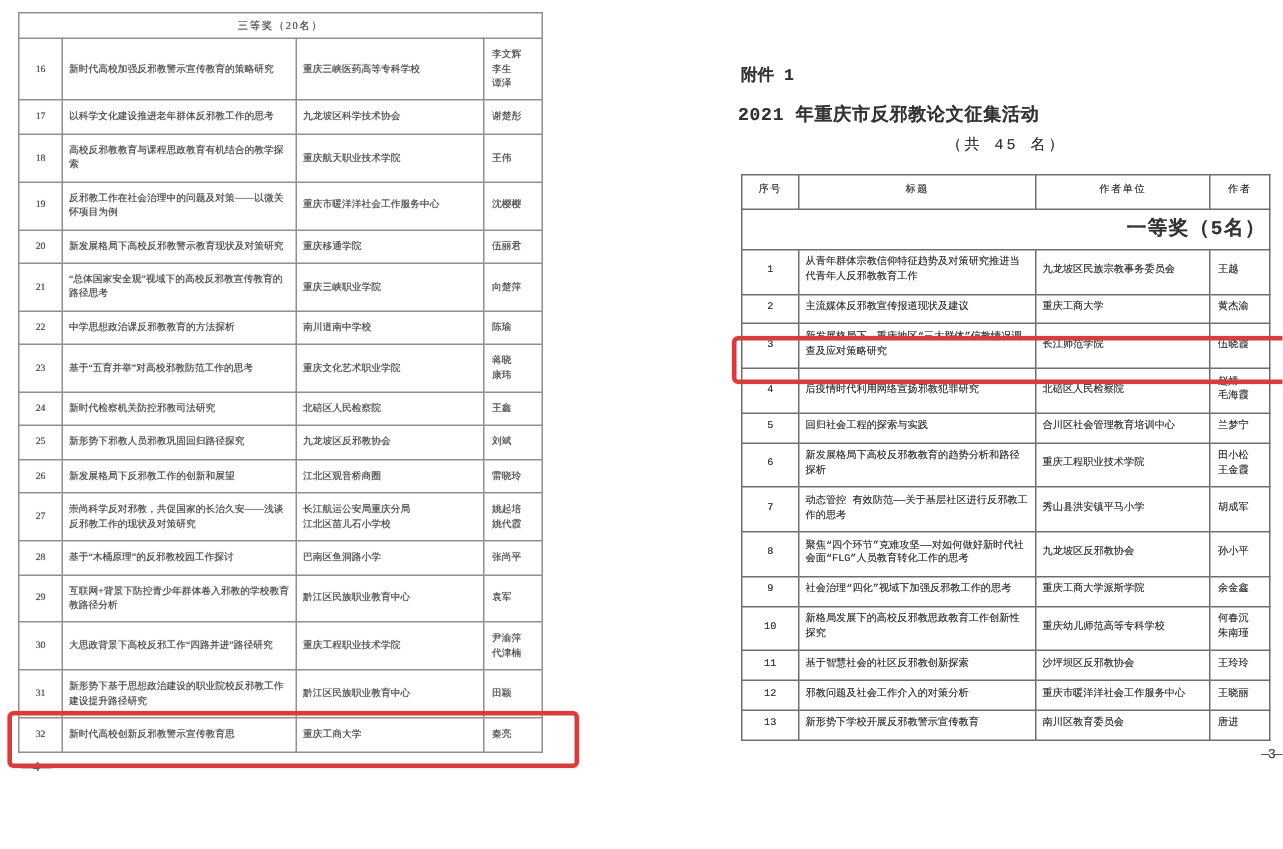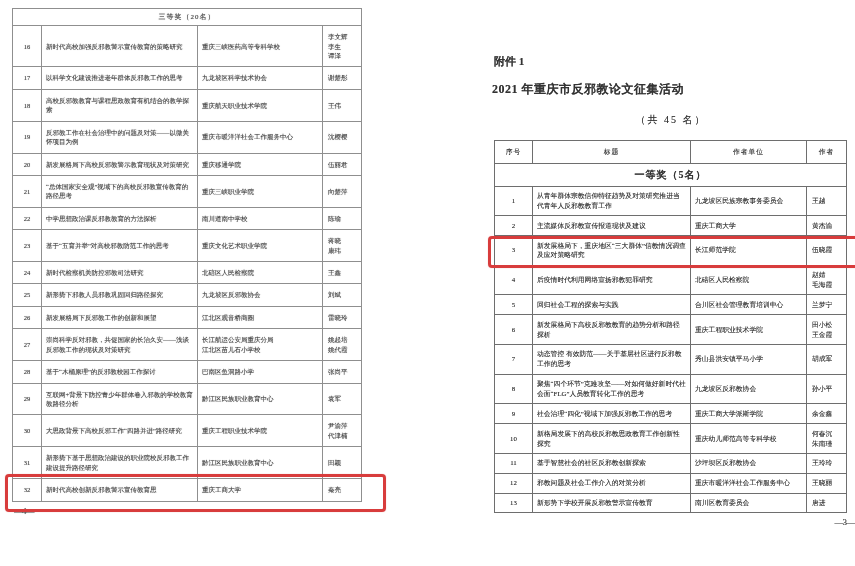--- a/index.html
+++ b/index.html
@@ -30,46 +30,47 @@
   }
   .t-left .c-no{text-align:center;}
   .t-left .c-title{text-align:left;}
   .t-left .c-org{text-align:left;}
   .t-left .c-author{text-align:left;padding-left:5px;}
   .pageno-left{
     margin-top:4px;margin-left:2px;font-size:9px;color:#5a5a5a;letter-spacing:-1px;
   }
   
   .page-right{
-    position:absolute;left:492px;top:54px;width:358px;
+    position:absolute;left:492px;top:42px;width:358px;
     color:#333333;
     text-shadow:0 0 0.4px rgba(60,60,60,.6);
+    font-family:Liberation Mono, monospace;
   }
   .attach-label{font-size:11px;font-weight:bold;margin-left:2px;}
   .doc-title{
     text-align:left;font-weight:bold;font-size:12px;line-height:1.35;
     margin-top:12px;letter-spacing:0.5px;
   }
   .doc-title.l2{margin-top:3px;}
   .doc-subtitle{
-    text-align:center;font-size:10px;margin-top:16px;letter-spacing:2px;
+    text-align:center;font-size:10px;margin-top:4px;letter-spacing:2px;
   }
   table.t-right{
     width:352px;margin-left:2px;margin-top:13px;
     border-collapse:collapse;table-layout:fixed;
     font-size:6.8px;line-height:1.45;
   }
   .t-right td,.t-right th{
     border:1px solid #6e6e6e;
     padding:4.5px 4px;
     vertical-align:middle;overflow:hidden;
   }
   .t-right th{font-weight:normal;text-align:center;padding:6px 2px;letter-spacing:1px;}
   .t-right .sec{
-    text-align:center;font-weight:bold;font-size:10px;padding:3.5px 2px;letter-spacing:1px;
+    text-align:right;font-weight:bold;font-size:13px;padding:3.5px 2px;letter-spacing:1px;
   }
   .t-right .c-no{text-align:center;}
   .t-right .c-title{text-align:left;}
   .t-right .c-org{text-align:left;}
   .t-right .c-author{text-align:left;padding-left:5px;}
   .pageno-right{
     text-align:right;font-size:9px;color:#4a4a4a;margin-top:4px;margin-right:-4px;letter-spacing:-1px;
   }
   
   .red-box{

